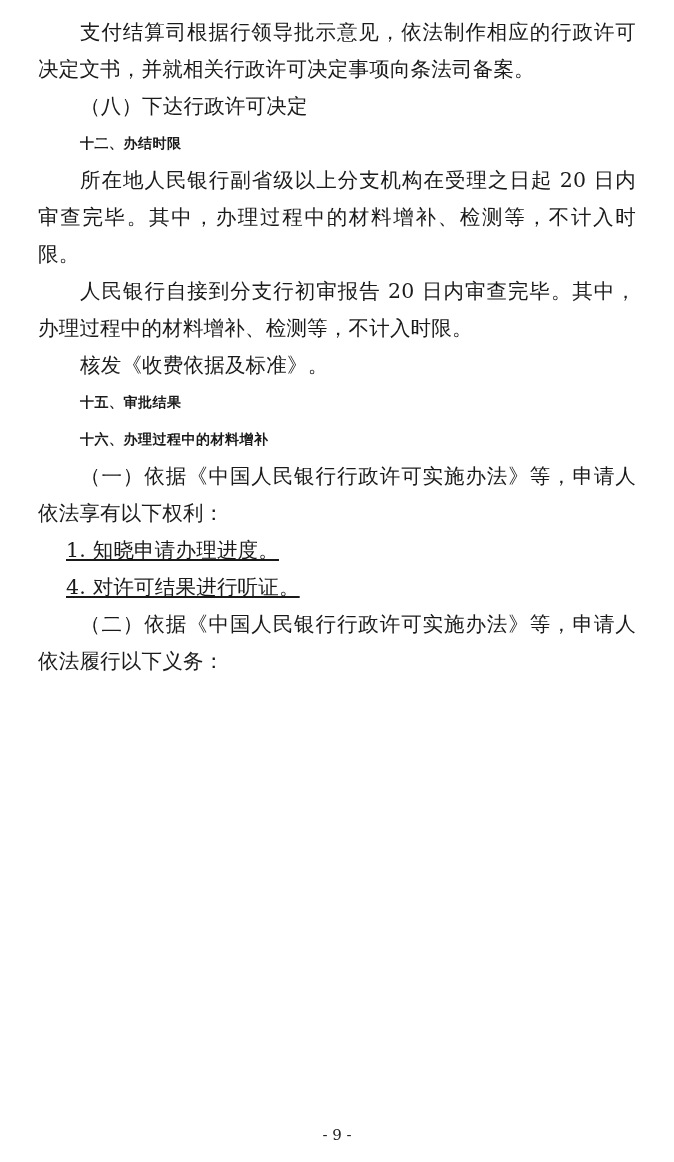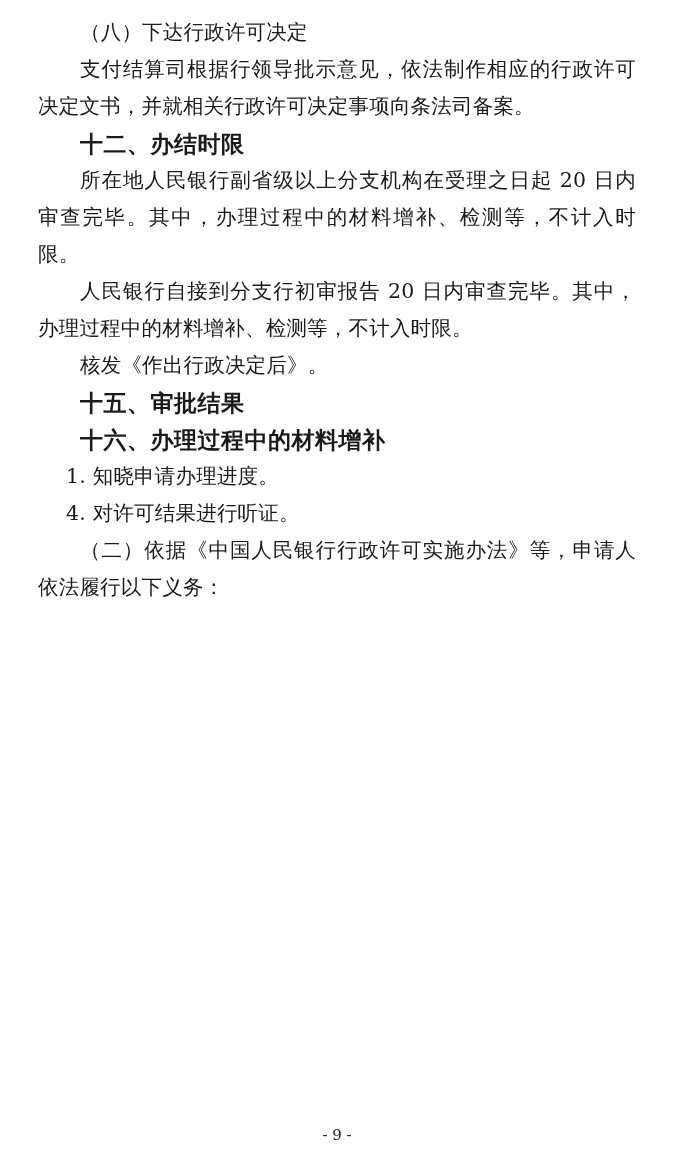--- a/index.html
+++ b/index.html
@@ -28,23 +28,24 @@
     text-align: justify;
     text-justify: inter-ideograph;
     margin: 0 0 0 0;
     letter-spacing: 0.2px;
   }
   .indent {
     text-indent: 42px;
   }
   .indent-small {
     text-indent: 28px;
+    text-decoration: underline;
   }
   .heading {
-    font-size: 23px;
+    font-size: 14px;
     line-height: 37px;
     font-weight: bold;
     text-indent: 42px;
     margin: 0;
     letter-spacing: 0.5px;
   }
   .footer {
     position: absolute;
     left: 0;
     right: 0;
@@ -53,26 +54,27 @@
     font-size: 15px;
     color: #222;
     font-family: "DejaVu Serif", "Liberation Serif", serif;
   }
 </style>
 </head>
 <body>
 
 <div class="page">
   <div id="content">
+      <p class="para indent">支付结算司根据行领导批示意见，依法制作相应的行政许可决定文书，并就相关行政许可决定事项向条法司备案。</p>
       <p class="para indent">（八）下达行政许可决定</p>
-      <p class="para indent">支付结算司根据行领导批示意见，依法制作相应的行政许可决定文书，并就相关行政许可决定事项向条法司备案。</p>
       <p class="heading">十二、办结时限</p>
       <p class="para indent">所在地人民银行副省级以上分支机构在受理之日起 20 日内审查完毕。其中，办理过程中的材料增补、检测等，不计入时限。</p>
       <p class="para indent">人民银行自接到分支行初审报告 20 日内审查完毕。其中，办理过程中的材料增补、检测等，不计入时限。</p>
-      <p class="para indent">核发《作出行政决定后》。</p>
+      <p class="para indent">核发《收费依据及标准》。</p>
       <p class="heading">十五、审批结果</p>
       <p class="heading">十六、办理过程中的材料增补</p>
+      <p class="para indent">（一）依据《中国人民银行行政许可实施办法》等，申请人依法享有以下权利：</p>
       <p class="para indent-small">1. 知晓申请办理进度。</p>
       <p class="para indent-small">4. 对许可结果进行听证。</p>
       <p class="para indent">（二）依据《中国人民银行行政许可实施办法》等，申请人依法履行以下义务：</p>
     </div>
   <div class="footer">- 9 -</div>
 </div>
 
 </body></html>

